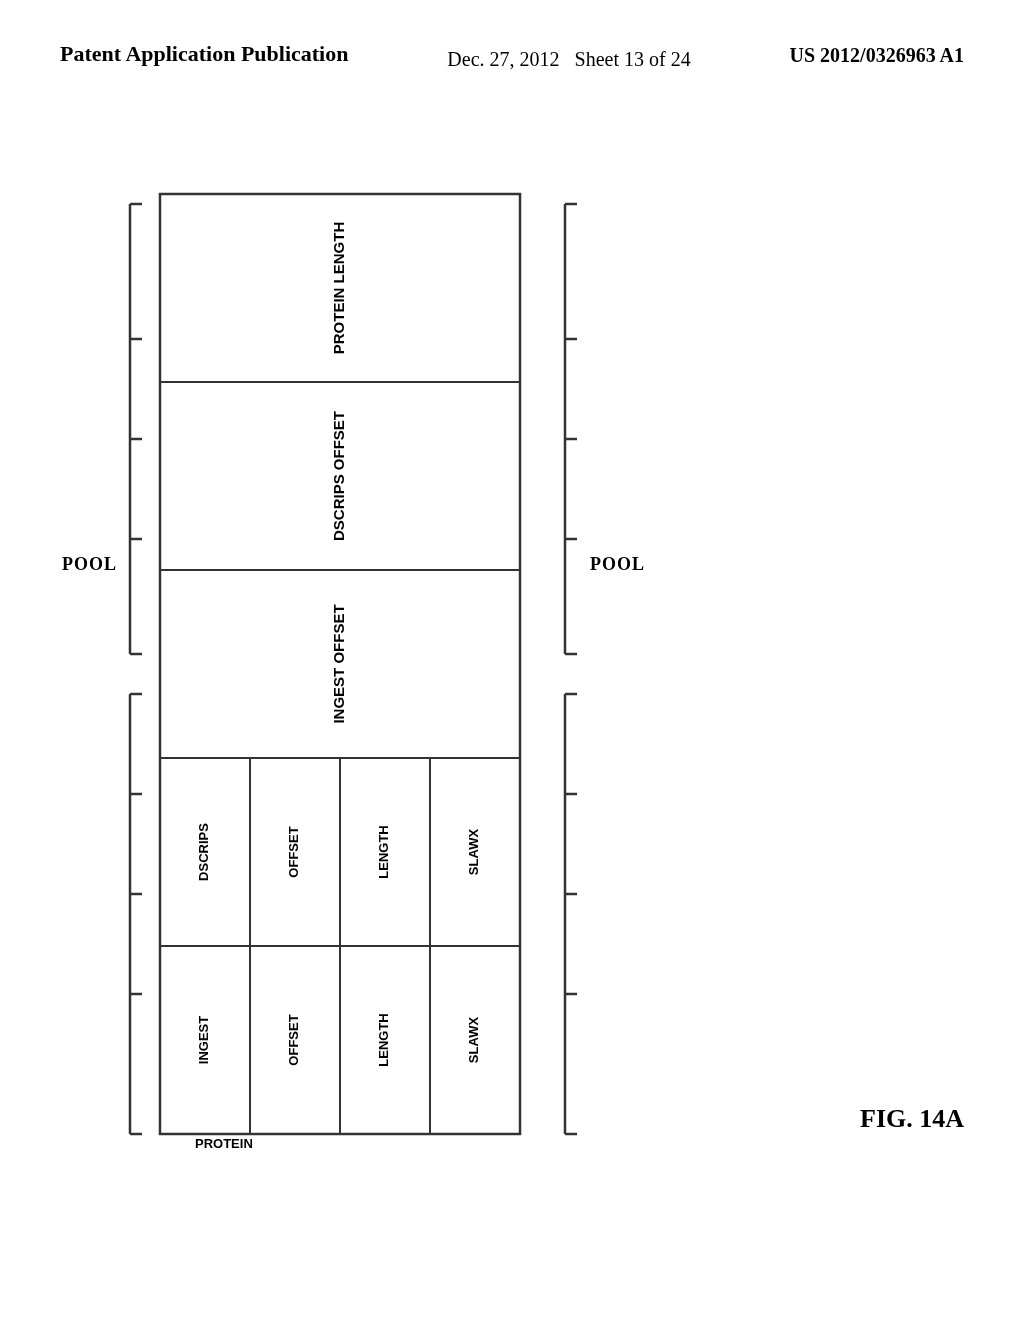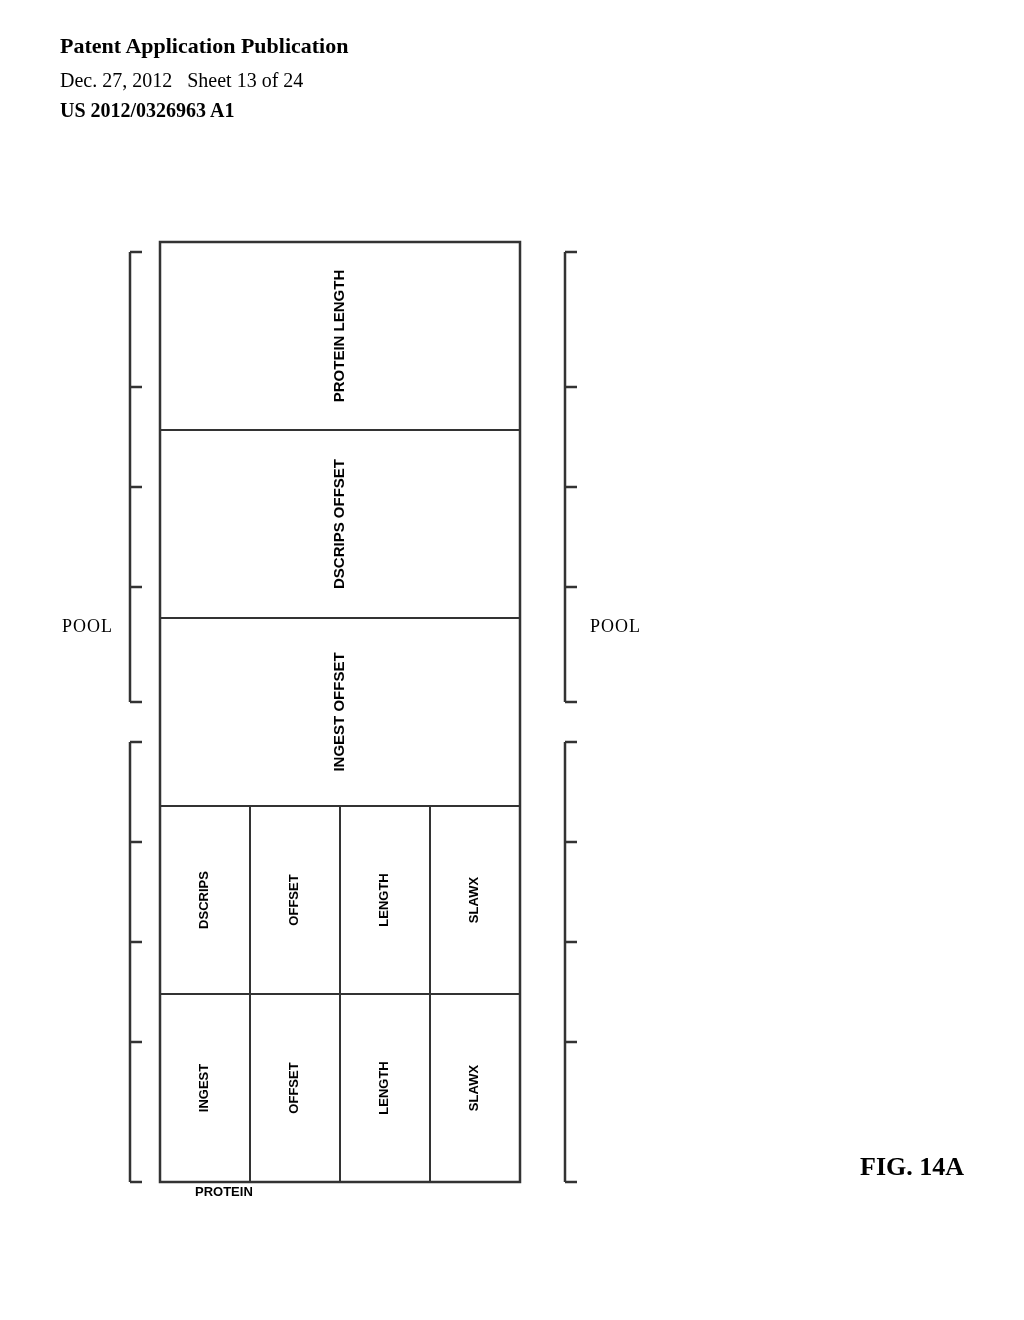--- a/index.html
+++ b/index.html
@@ -10,22 +10,21 @@
       font-family: 'Times New Roman', Times, serif;
       position: relative;
       overflow: hidden;
     }
 
     
     .header {
       display: flex;
       justify-content: space-between;
       align-items: flex-start;
-      padding: 32px 60px 20px 60px;
-      flex-direction: column;
+      padding: 40px 60px 20px 60px;
     }
     .header-left {
       font-size: 22px;
       font-weight: bold;
       line-height: 1.3;
     }
     .header-center {
       font-size: 20px;
       text-align: center;
       line-height: 1.5;
@@ -42,23 +41,22 @@
       position: relative;
       width: 100%;
       height: 1100px;
       margin-top: 20px;
     }
 
     
     .pool-label {
       position: absolute;
       font-size: 18px;
-      font-weight: normal;
+      font-weight: bold;
       letter-spacing: 1px;
-      margin-top: 14px;
     }
 
     
     .fig-label {
       position: absolute;
       font-size: 26px;
       font-weight: bold;
       text-align: center;
     }
   </style>

